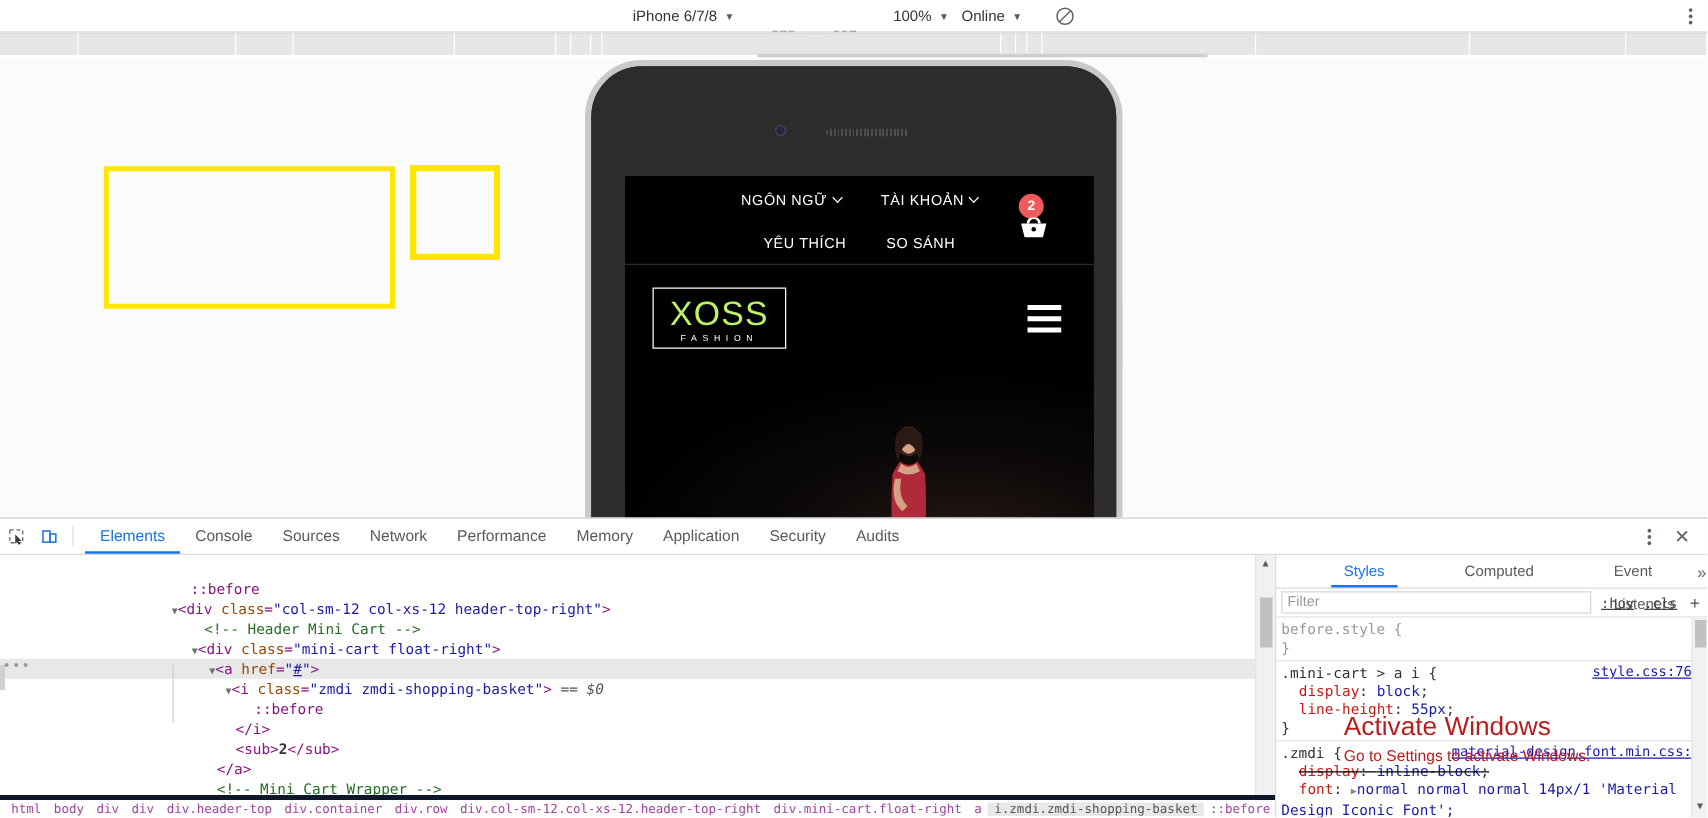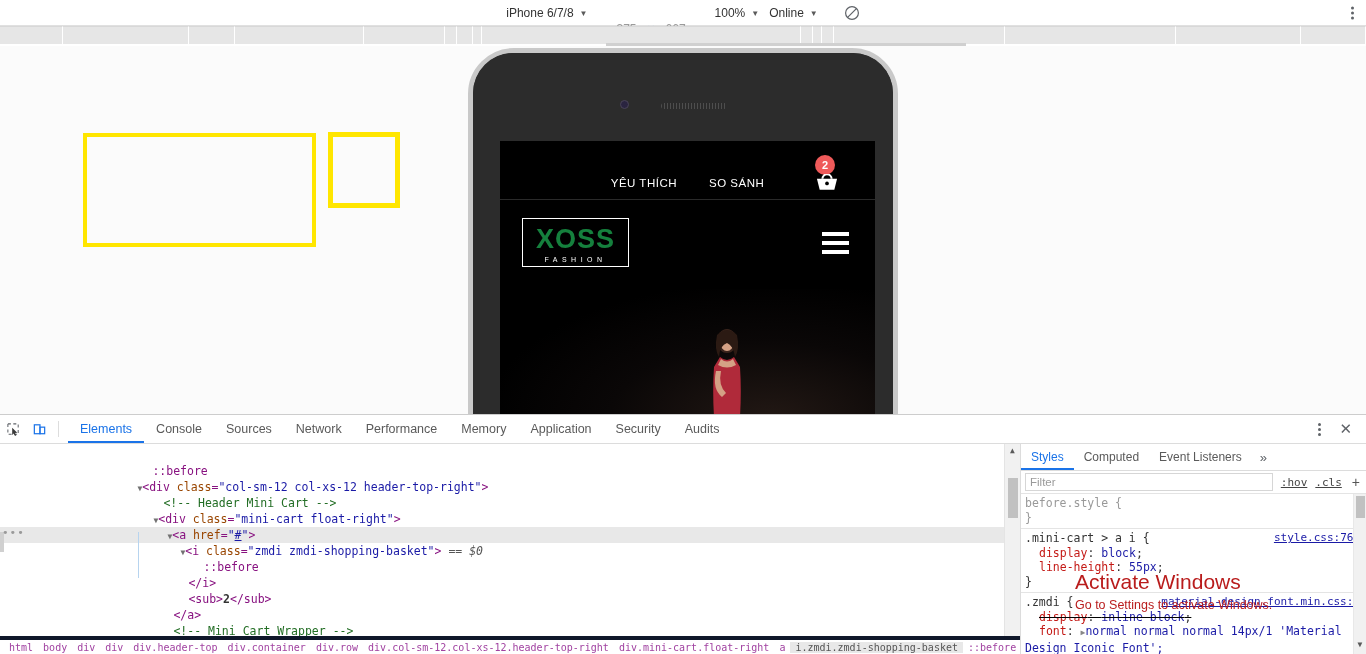--- a/index.html
+++ b/index.html
@@ -125,21 +125,21 @@
   
   #logo-row {
     display: flex; align-items: center; justify-content: space-between;
     padding: 18px 22px 22px;
   }
   #logo {
     border: 1px solid #fff; padding: 7px 13px 3px;
     position: relative;
   }
   #logo-main {
-    color: #15803d; font-size: 27px; font-weight: bold;
+    color: #bef264; font-size: 27px; font-weight: normal;
     letter-spacing: 1px; line-height: 1;
   }
   #logo-sub {
     color: #fff; font-size: 7px; letter-spacing: 4.5px;
     text-align: center; margin-top: 3px;
   }
   #hamburger { display: flex; flex-direction: column; gap: 5px; cursor: pointer; padding: 4px; }
   #hamburger i { display: block; width: 27px; height: 4px; background: #fff; }
   #hero {
     position: relative; width: 100%; height: 130px;
@@ -212,21 +212,21 @@
   }
   .crumb { color: #a142a1; padding: 0 5px; cursor: pointer; }
   .crumb.sel { background: #e8e8e8; color: #555; }
 
   
   #styles-pane {
     flex: 1; border-left: 1px solid #dcdcdc; display: flex; flex-direction: column;
     min-width: 0; background: #fff; position: relative;
   }
   #st-tabbar { height: 27px; display: flex; align-items: center; border-bottom: 1px solid #dcdcdc; flex: none; }
-  .st-tab { padding: 0 10px; height: 26px; line-height: 26px; font-size: 12px; color: #5a5a5a; cursor: pointer; }
+  .st-tab { padding: 0 10px; height: 26px; line-height: 26px; font-size: 12px; color: #5a5a5a; cursor: pointer; margin-left: 44px; }
   .st-tab.active { color: #1a73e8; box-shadow: inset 0 -2px 0 #1a73e8; }
   #st-more { color: #5f6368; font-size: 13px; padding: 0 8px; cursor: pointer; }
   #st-filterbar {
     height: 23px; display: flex; align-items: center; gap: 8px;
     border-bottom: 1px solid #e4e4e4; padding: 0 4px; flex: none;
   }
   #st-filter {
     flex: 1; height: 18px; border: 1px solid #d6d6d6; background: #fff;
     font-size: 11.5px; color: #333; padding: 0 4px; outline: none; min-width: 0;
     font-family: "Liberation Sans", sans-serif;
@@ -325,20 +325,30 @@
     <div id="phone-screen-bezel"></div>
     <div id="phone-camera"></div>
     <div id="phone-speaker"></div>
     <div class="side-btn" id="btn-mute"></div>
     <div class="side-btn" id="btn-vup"></div>
     <div class="side-btn" id="btn-vdn"></div>
     <div class="side-btn" id="btn-pwr"></div>
 
     <div id="page-view">
       <div id="header-top">
+        <div class="top-links">
+          <span class="top-link">
+            <span>NGÔN NGỮ</span>
+            <span class="chev"></span>
+          </span>
+          <span class="top-link">
+            <span>TÀI KHOẢN</span>
+            <span class="chev"></span>
+          </span>
+        </div>
         <div class="top-links row2">
           <span class="top-link">YÊU THÍCH</span>
           <span class="top-link">SO SÁNH</span>
         </div>
         <div id="mini-cart">
           <div id="cart-badge">2</div>
           <svg id="cart-basket" viewBox="0 0 24 18">
             <path d="M1 5 L23 5 L20 17 L4 17 Z" fill="#fff"></path>
             <path d="M7 5 A5 5 0 0 1 17 5" fill="none" stroke="#fff" stroke-width="2.2"></path>
             <circle cx="12" cy="10" r="2" fill="#000"></circle>

